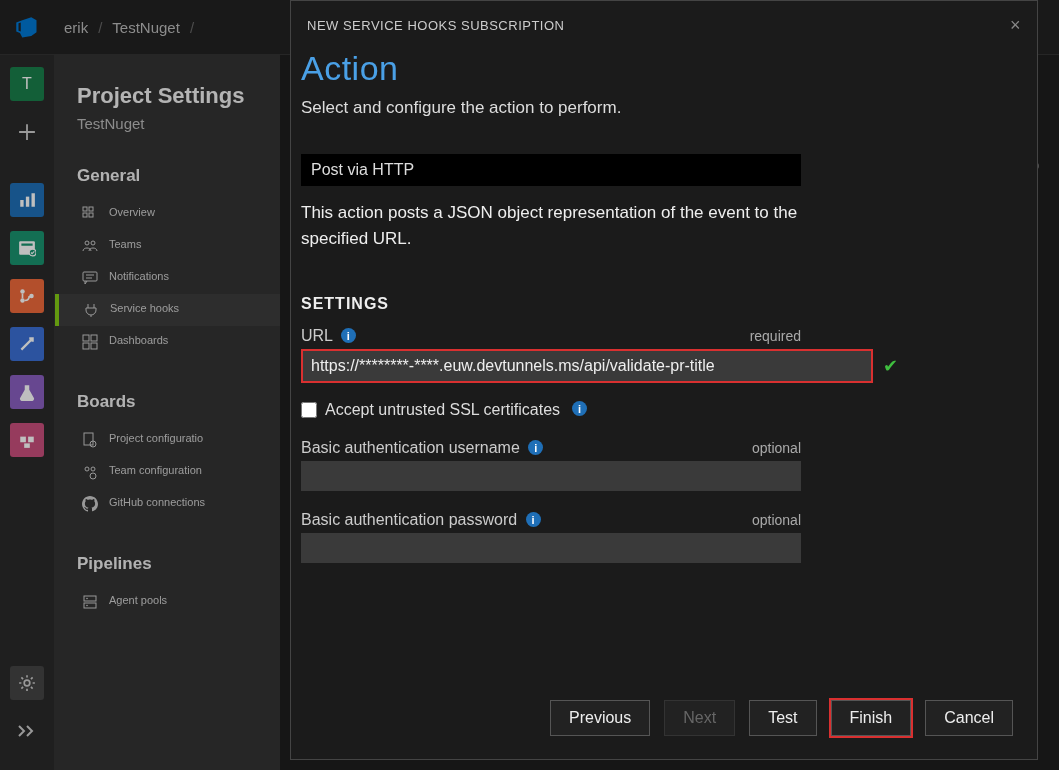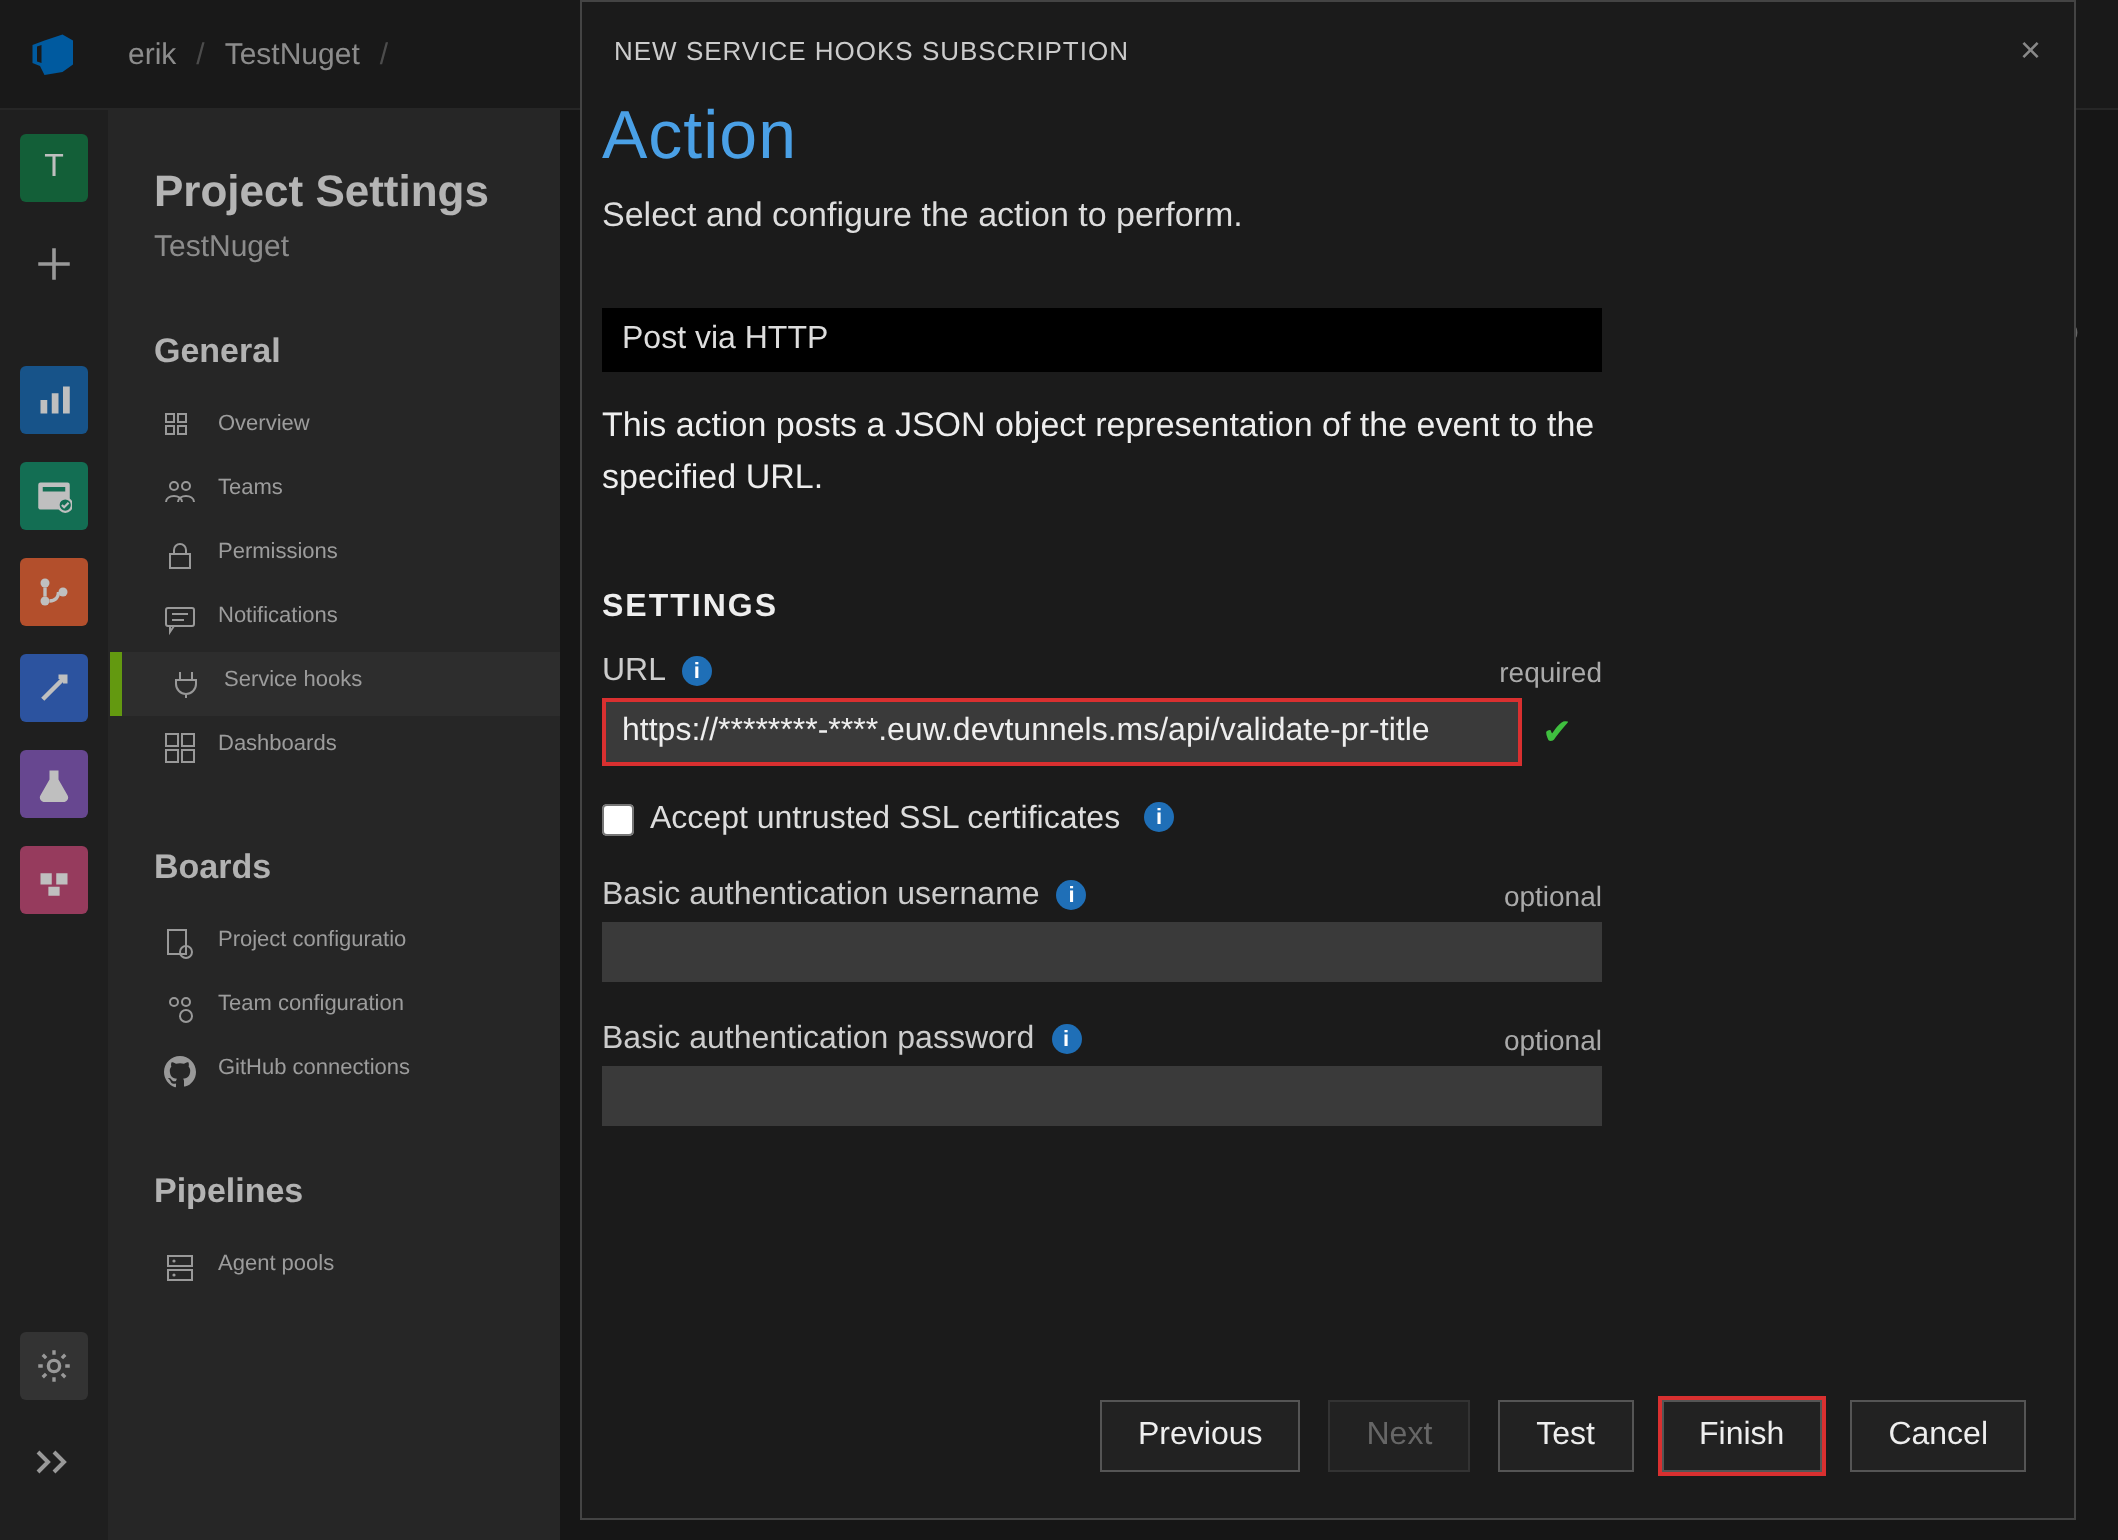--- a/index.html
+++ b/index.html
@@ -62,21 +62,21 @@
   .sidebar .nav-item {
     display:flex; gap: 10px;
     padding: 8px 0 8px 4px;
     font-size: 11px;
     cursor: pointer;
     color: #d0d0d0;
     white-space: nowrap;
   }
   .sidebar .nav-item.active {
     background: #3d3d3d;
-    border-left: 6px solid #84cc16;
+    border-left: 4px solid #84cc16;
     margin-left: -22px;
     padding-left: 23px;
   }
   .nav-icon { width:18px; display:inline-flex; justify-content:center; font-size:14px; }
   .content-edge {
     position:absolute; right:0; top:55px; width:40px; height:40px;
     color:#888; font-size:14px; display:flex; align-items:center;
   }
   .overlay {
     position: absolute;
@@ -146,21 +146,21 @@
     border: none;
     color: #eee;
     font-size: 16px;
     padding: 2px 8px;
   }
   .url-input-wrap {
     border: 2px solid #d93030;
     padding: 0;
     display:flex;
   }
-  .url-input-wrap .text-input { width: 456px; }
+  .url-input-wrap .text-input { width: 568px; }
   .check-ok { color: #3fbf3f; font-size: 18px; }
   .chk-row { display:flex; align-items:center; gap:8px; margin-top:18px; font-size:16px; color:#ddd;}
   .chk { width:16px; height:16px; }
   .field-block { margin-top: 20px; }
   .modal-footer {
     height: 72px;
     border-top: 0;
     display:flex; align-items:center; justify-content:flex-end;
     gap: 14px;
     padding: 0 24px 10px 0;
@@ -281,29 +281,20 @@
           <circle cx="5" cy="5" r="2" fill="none" stroke="#ccc"></circle>
           <circle cx="11" cy="5" r="2" fill="none" stroke="#ccc"></circle>
           <path d="M1 13c0-2 2-3 4-3s4 1 4 3M7 13c0-2 2-3 4-3s4 1 4 3" fill="none" stroke="#ccc"></path>
         </svg>
       </span>
     <span>Teams</span>
   </div>
   <div class="nav-item">
     <span class="nav-icon">
         <svg width="16" height="16" viewBox="0 0 16 16">
-          <rect x="3" y="7" width="10" height="7" fill="none" stroke="#ccc"></rect>
-          <path d="M5 7V5a3 3 0 0 1 6 0v2" fill="none" stroke="#ccc"></path>
-        </svg>
-      </span>
-    <span>Permissions</span>
-  </div>
-  <div class="nav-item">
-    <span class="nav-icon">
-        <svg width="16" height="16" viewBox="0 0 16 16">
           <rect x="1" y="2" width="14" height="9" rx="1" fill="none" stroke="#ccc"></rect>
           <path d="M5 11l-2 3v-3" fill="none" stroke="#ccc"></path>
           <path d="M4 5h8M4 8h6" stroke="#ccc"></path>
         </svg>
       </span>
     <span>Notifications</span>
   </div>
   <div class="nav-item active">
     <span class="nav-icon">
         <svg width="16" height="16" viewBox="0 0 16 16">

